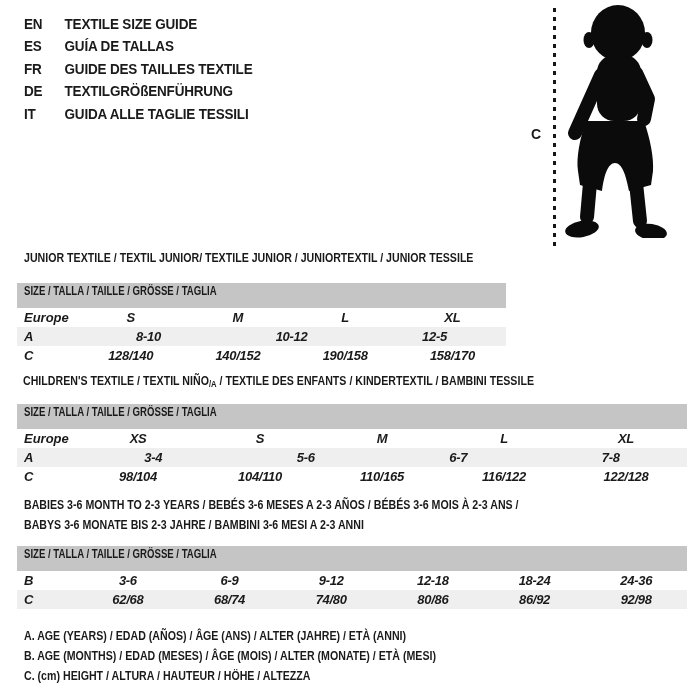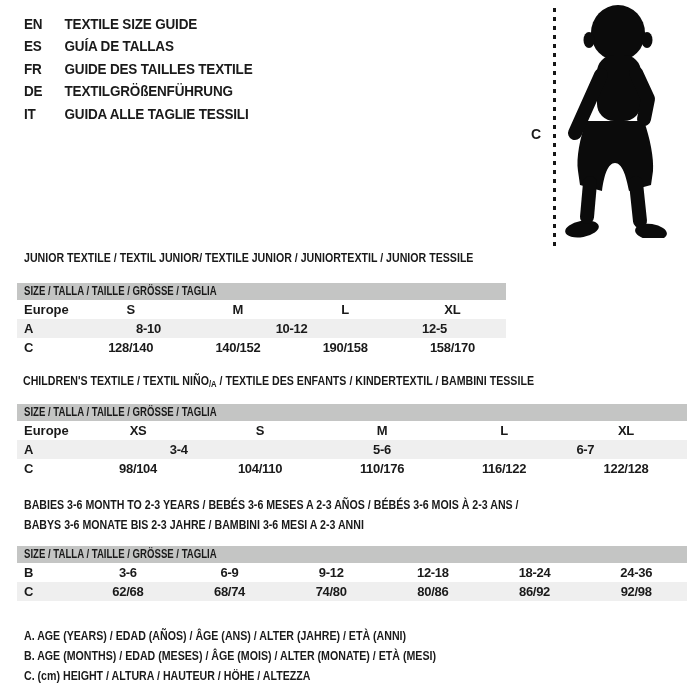--- a/index.html
+++ b/index.html
@@ -32,25 +32,25 @@
   .t2-title{left:23px;top:371px;}
   .t3-title{left:24px;top:495px;}
   .subscript{font-size:9px;vertical-align:-2px;}
 
   
   .size-table{left:17px;}
   .t1{top:283px;width:489px;}
   .t2{top:404px;width:670px;}
   .t3{top:546px;width:670px;}
   .thead{
-    background:#c4c5c4;height:17px;line-height:17px;padding-left:7px;
+    background:#c4c5c4;height:25px;line-height:17px;padding-left:7px;
     font-size:12px;white-space:nowrap;
   }
   .thead .cond{display:inline-block;transform:scaleX(0.80);transform-origin:0 50%;}
-  .trow{display:flex;height:19px;line-height:19px;font-size:13px;}
+  .trow{display:flex;height:19px;line-height:19px;font-size:13px;font-style:italic;}
   .trow.shaded{background:#efefef;}
   .trow .lbl{flex:0 0 53px;padding-left:7px;text-align:left;}
   .trow .val{flex:1;text-align:center;letter-spacing:-0.3px;}
 
   
   .footnotes{left:24px;top:626px;transform:scaleX(0.85);transform-origin:0 0;}
   .footnote{font-size:12.5px;line-height:20px;white-space:nowrap;}
 </style>
 </head>
 <body>
@@ -138,26 +138,27 @@
     <span class="val">S</span>
     <span class="val">M</span>
     <span class="val">L</span>
     <span class="val">XL</span>
   </div>
   <div class="trow shaded">
     <span class="lbl">A</span>
     <span class="val">3-4</span>
     <span class="val">5-6</span>
     <span class="val">6-7</span>
+    <span class="val">7-8</span>
   </div>
   <div class="trow">
     <span class="lbl">C</span>
     <span class="val">98/104</span>
     <span class="val">104/110</span>
-    <span class="val">110/176</span>
+    <span class="val">110/165</span>
     <span class="val">116/122</span>
     <span class="val">122/128</span>
   </div>
 </div>
 
 <h2 class="abs sec-title t3-title">
     <span style="display:block">BABIES 3-6 MONTH TO 2-3 YEARS / BEBÉS 3-6 MESES A 2-3 AÑOS / BÉBÉS 3-6 MOIS À 2-3 ANS /</span>
     <span style="display:block">BABYS 3-6 MONATE BIS 2-3 JAHRE / BAMBINI 3-6 MESI A 2-3 ANNI</span>
   </h2>
 <div class="abs size-table t3">

